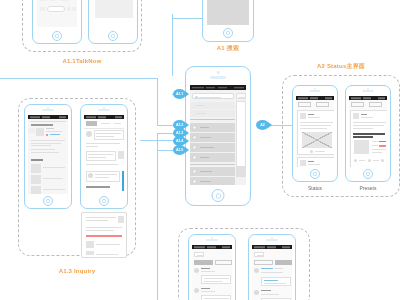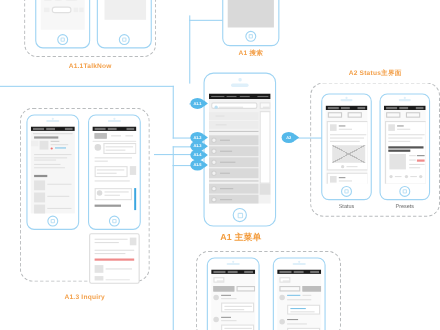--- a/index.html
+++ b/index.html
@@ -274,21 +274,20 @@
       <div class="rowdot" style="left:2px;top:94px;width:5px;height:5px;"></div>
       <div class="bar" style="left:10px;top:96px;width:11px;background:#bdbdbd;"></div>
 
       <div class="blk2" style="left:46px;top:82px;width:10px;height:10px;background:#e0e0e0;"></div>
     </div>
     <div class="home" style="bottom:3px;width:13px;height:13px;">
         <i style="width:5px;height:5px;"></i>
       </div>
   </div>
 
-  <div class="glabel big" style="left:186px;top:210px;width:66px;">A1 主菜单</div>
 
   <div class="badge" style="left:173px;top:89px;">A1.1</div>
   <div class="badge" style="left:173px;top:120px;">A1.2</div>
   <div class="badge" style="left:173px;top:128px;">A1.3</div>
   <div class="badge" style="left:173px;top:136px;">A1.4</div>
   <div class="badge" style="left:173px;top:145px;">A1.5</div>
   <div class="badge" style="left:256px;top:120px;">A2</div>
 
   <div class="group" style="left:282px;top:75px;width:118px;height:122px;"></div>
   <div class="glabel" style="left:282px;top:62px;width:118px;">A2 Status主界面</div>

